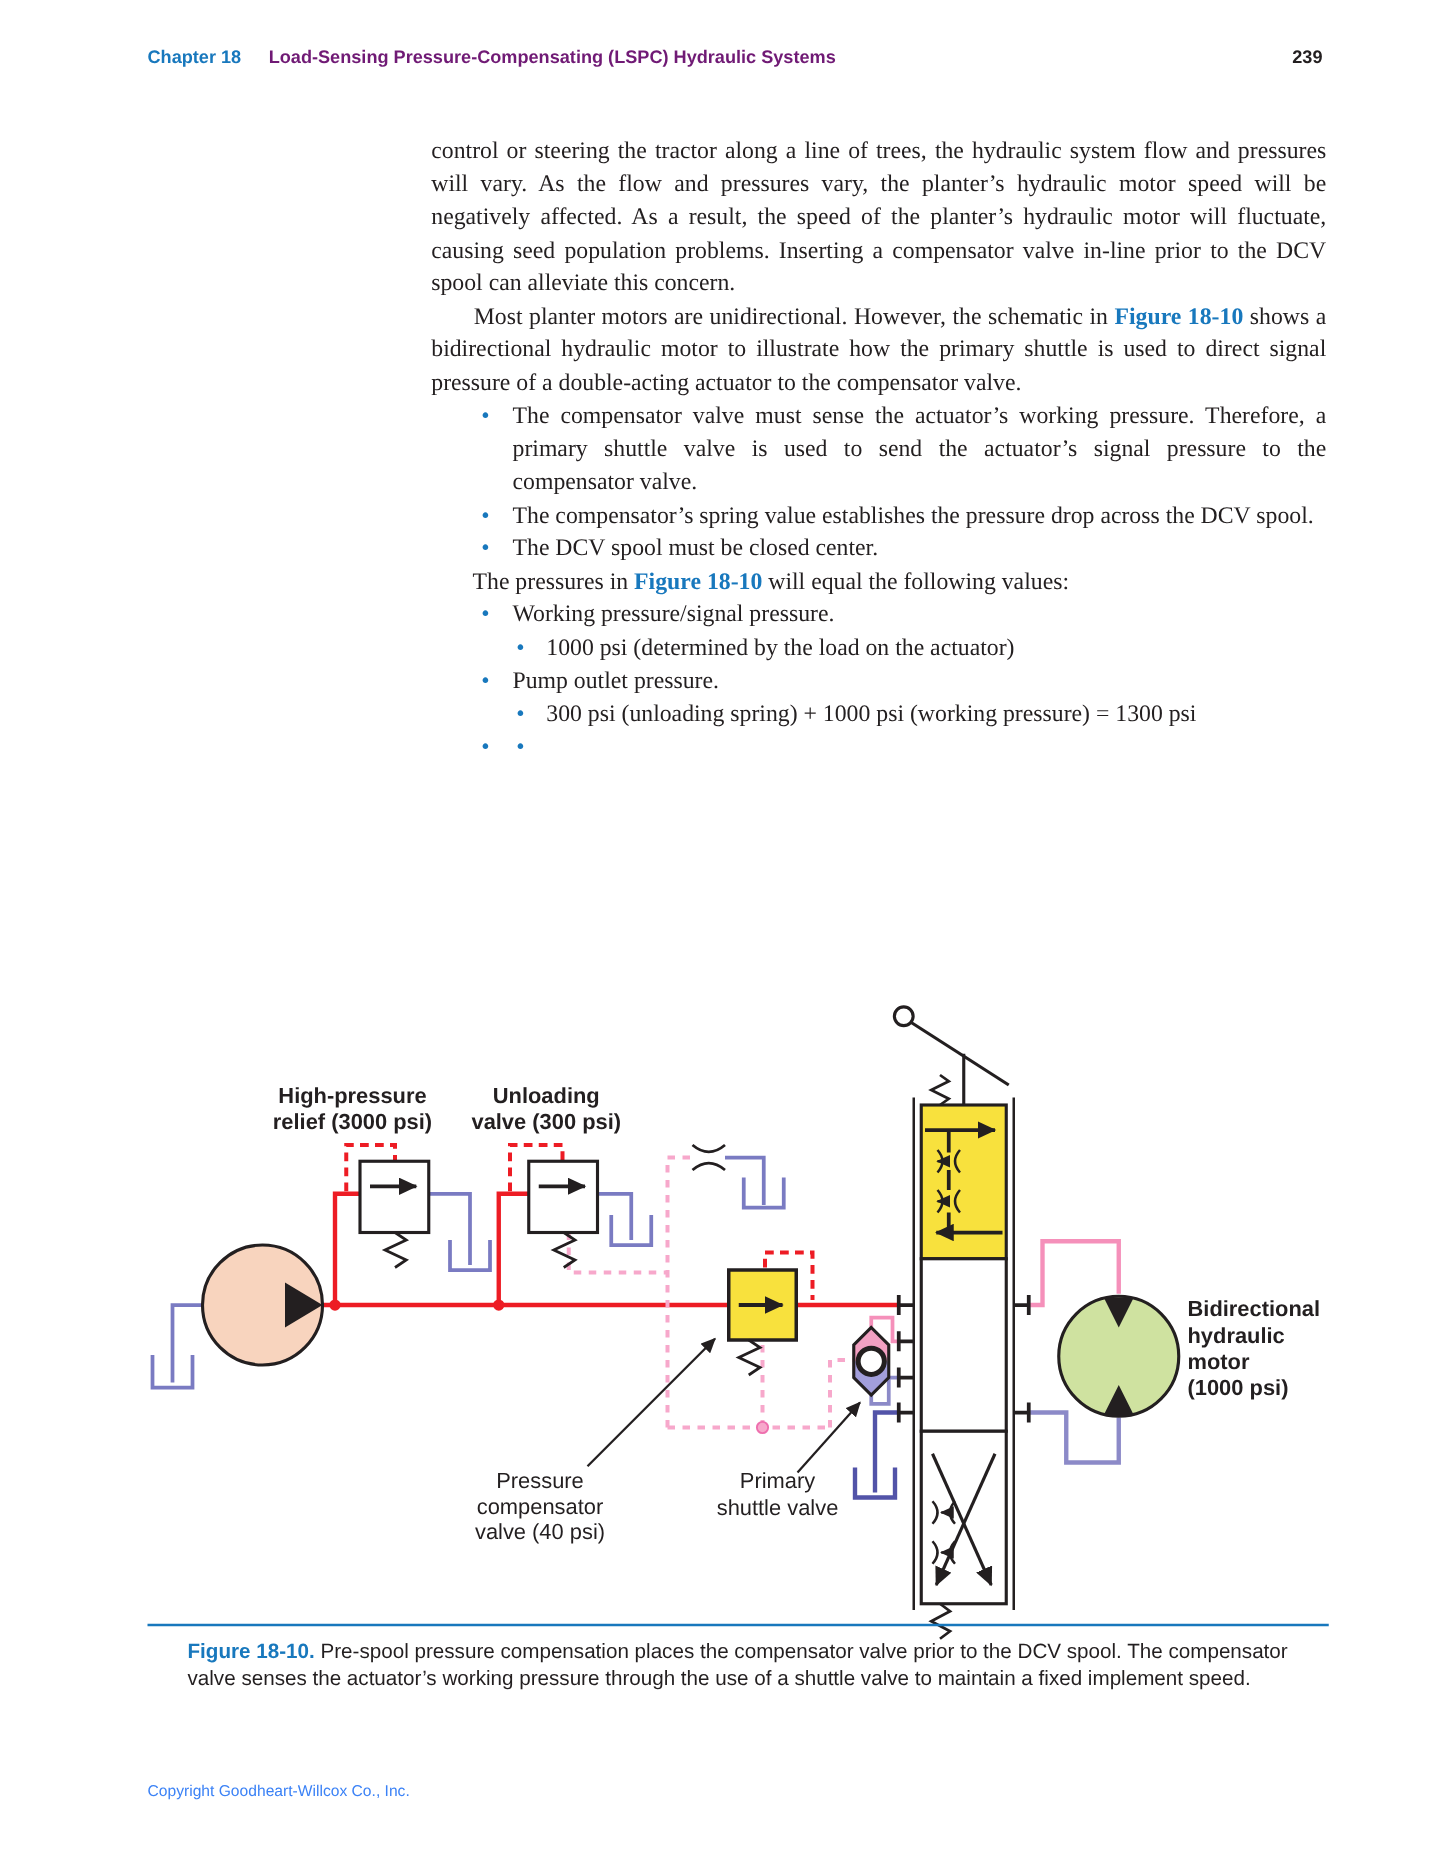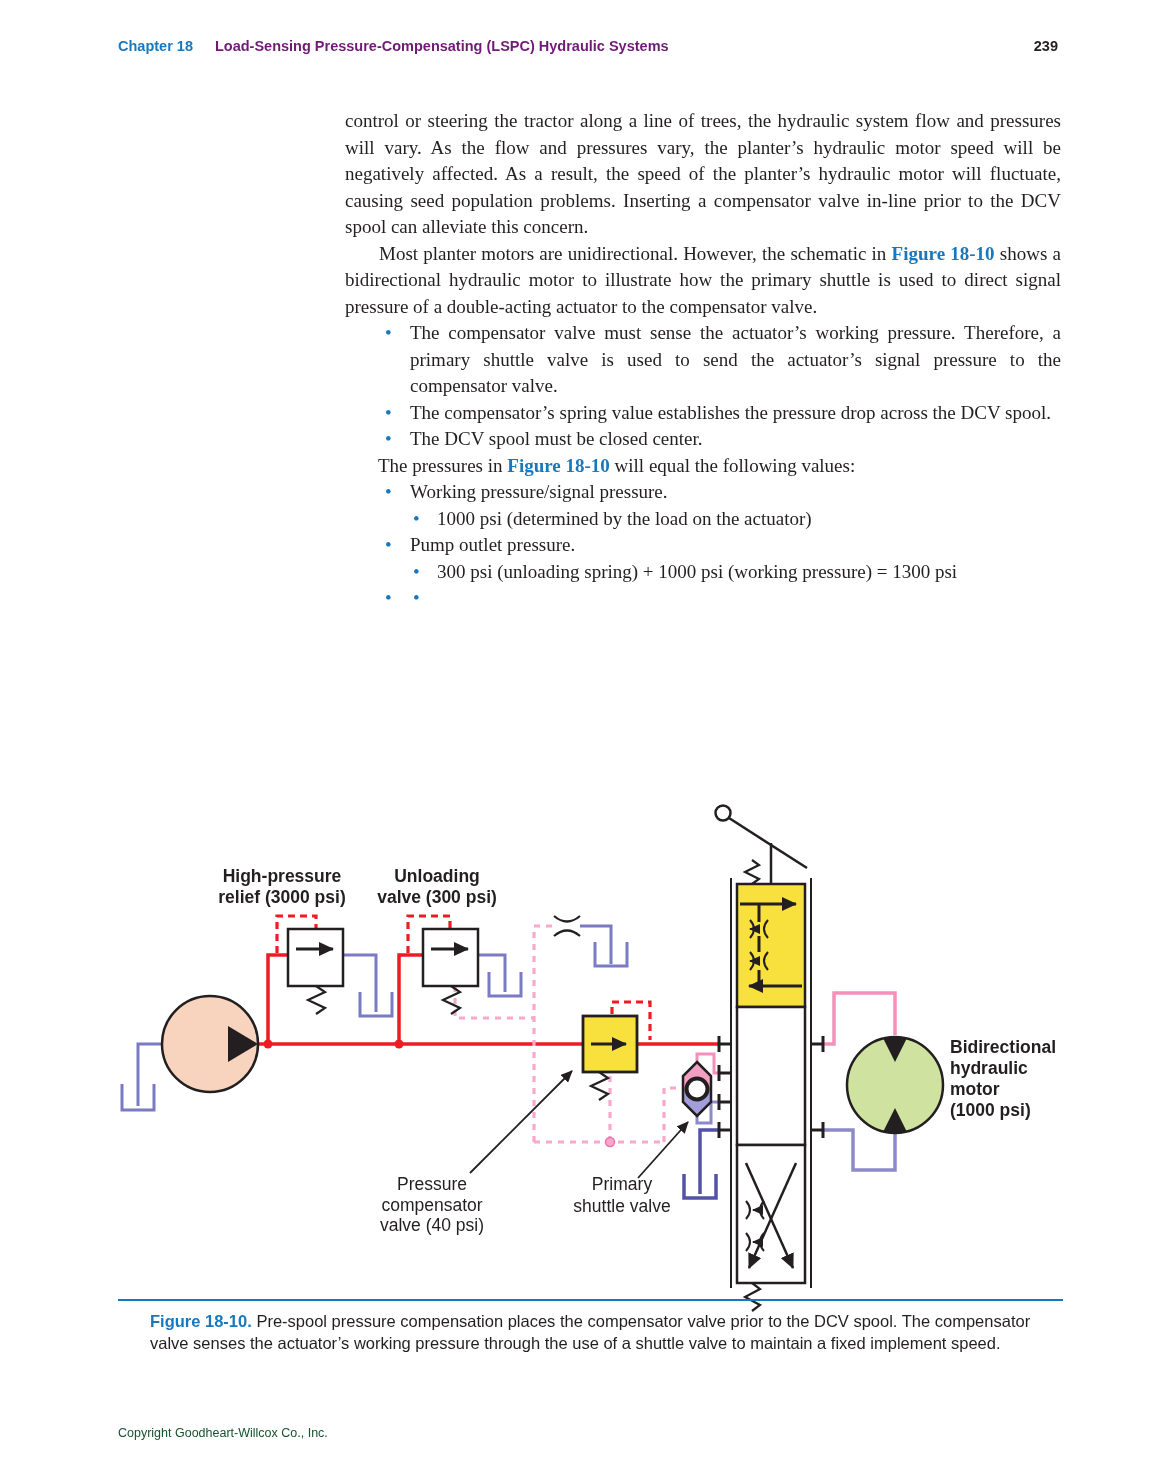--- a/index.html
+++ b/index.html
@@ -44,21 +44,21 @@
   
   .caption-rule { position:absolute; left:118px; top:1299px; width:945px; height:2px; background:#1878bd; }
   .caption {
     position:absolute; left:118px; top:1310px; width:920px;
     font-family:"Liberation Sans", sans-serif; font-size:16.5px; line-height:22px; color:#231f20;margin-left:32px;
   }
   .caption .figlabel { color:#1878bd; font-weight:bold; }
   
   .footer {
     position:absolute; left:118px; top:1426px;
-    font-family:"Liberation Sans", sans-serif; font-size:12.5px; color:#14532d;
+    font-family:"Liberation Sans", sans-serif; font-size:12.5px; color:#3b82f6;
   }
 </style>
 </head>
 <body>
 
 <div class="page">
 
   <div class="header">
     <span class="chapter">Chapter 18</span>
     <span class="title">Load-Sensing Pressure-Compensating (LSPC) Hydraulic Systems</span>

